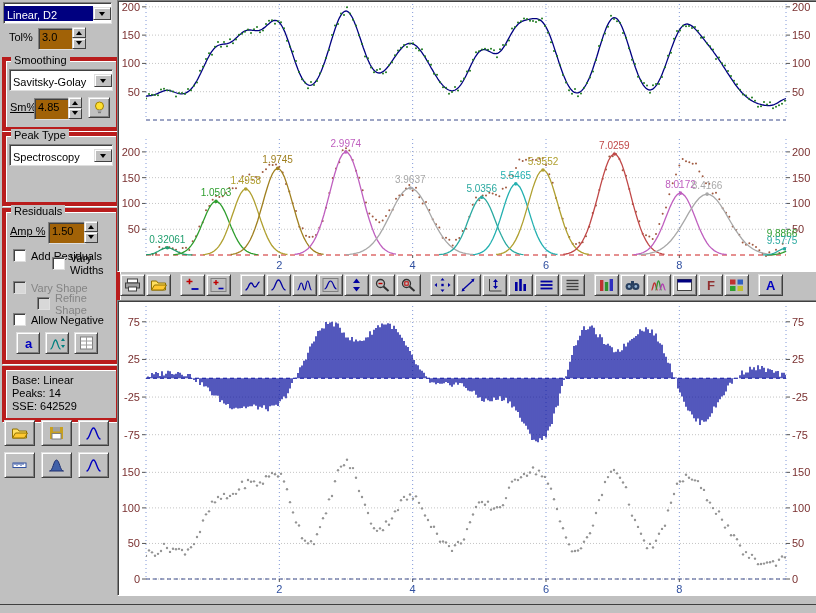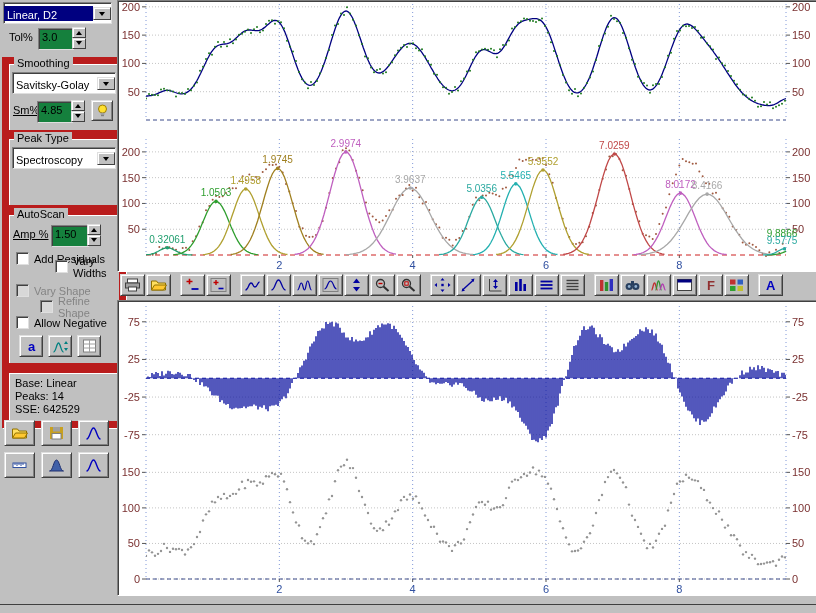--- a/index.html
+++ b/index.html
@@ -16,28 +16,28 @@
   .cb{position:absolute;height:20px;display:flex;align-items:center;background:#fff;
       border:1px solid;border-color:#808080 #dfdfdf #dfdfdf #808080;box-shadow:inset 1px 1px 0 #404040}
   .cb .txt{flex:1;padding:3px 3px 0 3px;white-space:nowrap;overflow:hidden}
   .cb .txt.sel{background:#000080;color:#fff}
   .cb .drop{width:16px;display:flex;align-items:center;justify-content:center;
       background:#c0c0c0;border:1px solid;border-color:#dfdfdf #404040 #404040 #dfdfdf;
       box-shadow:inset 1px 1px 0 #fff}
   .tri-d{width:0;height:0;border:3px solid transparent;border-top:4px solid #000;margin-top:4px}
   .tri-u2{width:0;height:0;border:3px solid transparent;border-bottom:4px solid #000;margin-bottom:2px}
   .tri-d2{width:0;height:0;border:3px solid transparent;border-top:4px solid #000;margin-top:2px}
-  .edit{position:absolute;height:18px;background:#15803d;padding:2px 3px 0 3px;
+  .edit{position:absolute;height:18px;background:#a16207;padding:2px 3px 0 3px;
         border:1px solid;border-color:#808080 #dfdfdf #dfdfdf #808080;box-shadow:inset 1px 1px 0 #404040}
   .spin{position:absolute;width:14px;height:20px;display:flex;flex-direction:column}
   .spin .s{flex:1;display:flex;align-items:center;justify-content:center;background:#c0c0c0;
         border:1px solid;border-color:#dfdfdf #404040 #404040 #dfdfdf;box-shadow:inset 1px 1px 0 #fff}
   .lab{position:absolute;white-space:nowrap}
   
-  .grp{position:absolute;border:7px solid #b91c1c;box-shadow:inset 1px 1px 0 #fff,1px 1px 0 #fff}
+  .grp{position:absolute;border:4px solid #b91c1c;box-shadow:inset 1px 1px 0 #fff,1px 1px 0 #fff}
   .grp .ttl{position:absolute;top:-7px;left:5px;background:#c0c0c0;padding:0 3px;white-space:nowrap}
   
   .chk{position:absolute;left:5px;display:flex;align-items:center;gap:5px;height:15px}
   .chk .box{width:11px;height:11px;background:#fff;border:1px solid;border-color:#808080 #dfdfdf #dfdfdf #808080;
             box-shadow:inset 1px 1px 0 #404040;flex:0 0 auto}
   .chk.dis .lbl{color:#848484}
   .chk.dis .box{background:#d8d8d8}
   
   .toolbar{position:absolute;left:117px;top:271px;width:699px;height:28px;display:flex;align-items:center;padding-left:3px;box-sizing:border-box}
   .tb{width:25px;height:22px;margin-right:1px;flex:0 0 auto}
@@ -246,21 +246,21 @@
     <span class="ttl">Peak Type</span>
     <div class="cb" style="left:3px;top:8px;width:102px">
       <span class="txt">Spectroscopy</span>
       <span class="drop">
           <span class="tri-d"></span>
         </span>
     </div>
   </div>
 
   <div class="grp" style="left:2px;top:208px;width:110px;height:148px">
-    <span class="ttl">AutoScan</span>
+    <span class="ttl">Residuals</span>
     <span class="lab" style="left:4px;top:13px;text-decoration:underline">Amp %</span>
     <div class="edit" style="left:42px;top:10px;width:30px">1.50</div>
     <div class="spin" style="left:78px;top:9px">
       <span class="s">
           <span class="tri-u2"></span>
         </span>
       <span class="s">
           <span class="tri-d2"></span>
         </span>
     </div>

